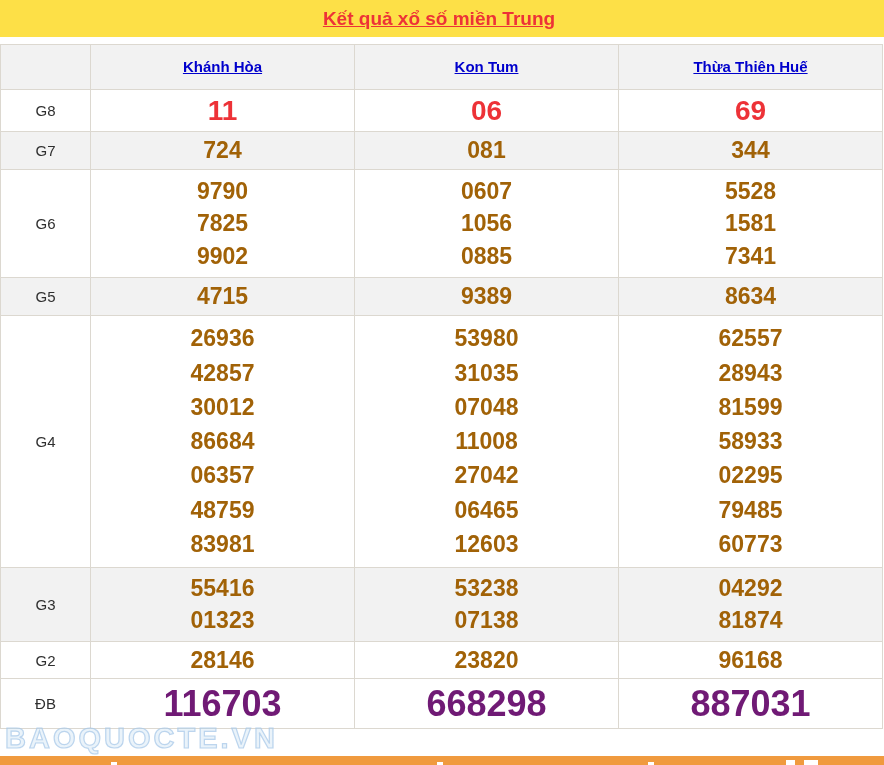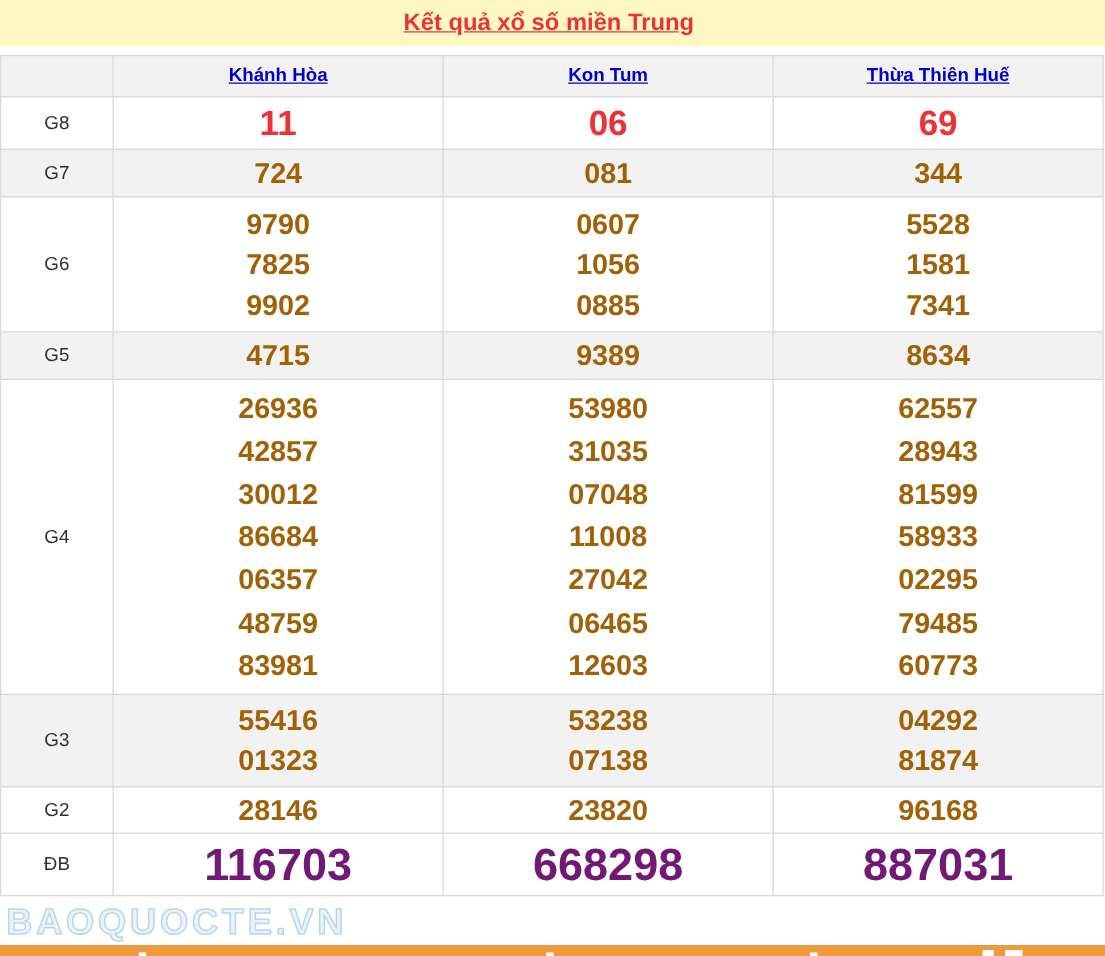--- a/index.html
+++ b/index.html
@@ -6,21 +6,21 @@
   html, body {
     width: 884px; height: 765px;
     font-family: "Liberation Sans", sans-serif;
     background: #ffffff;
     position: relative;
     overflow: hidden;
   }
   
   .title-bar {
     width: 884px; height: 37px;
-    background: #fef9c3;
+    background: #fde047;
     display: flex; align-items: center; justify-content: center;
     font-size: 19px; font-weight: bold;
     white-space: nowrap;
   }
   .title-link {
     color: #ed3237;
     text-decoration: underline;
     cursor: pointer;
     margin-right: 6px;
   }
@@ -31,21 +31,21 @@
   table.results {
     width: 882px;
     border-collapse: collapse;
     table-layout: fixed;
   }
   table.results th, table.results td {
     border: 1px solid #dcd8d0;
     text-align: center;
     vertical-align: middle;
   }
-  tr.head-row th { height: 33px; background: #f2f2f2; }
+  tr.head-row th { height: 45px; background: #f2f2f2; }
   tr.head-row a {
     color: #0000cc;
     font-size: 15px;
     font-weight: bold;
     text-decoration: underline;
     cursor: pointer;
   }
   td.label-cell {
     font-size: 15px;
     color: #2f2f2f;

